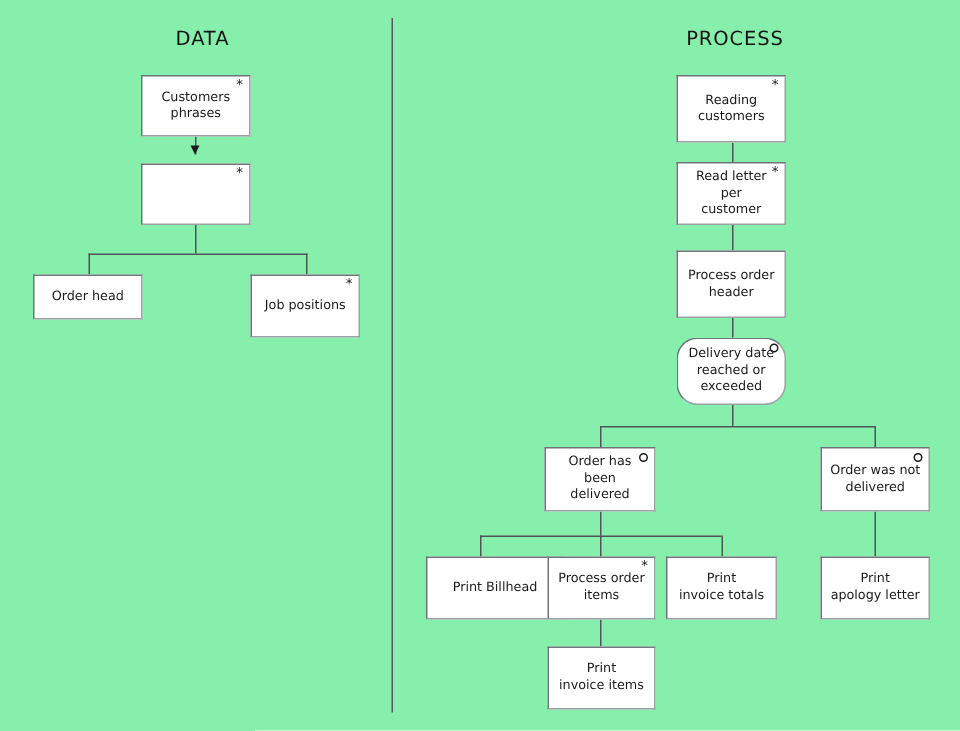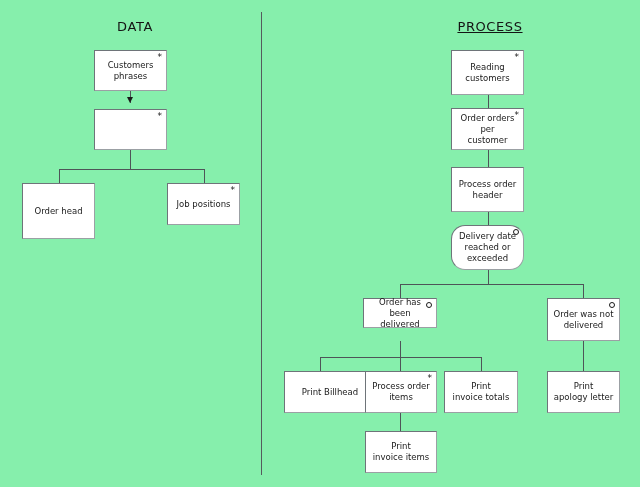--- a/index.html
+++ b/index.html
@@ -81,21 +81,21 @@
     border-left: 3.5px solid transparent;
     border-right: 3.5px solid transparent;
     border-top: 6px solid #1a1a1a;
   }
 </style>
 </head>
 <body>
 
 <div id="canvas">
     <div class="column-title" style="left: 75px; top: 19px; width: 120px;">DATA</div>
-    <div class="column-title" style="left: 430px; top: 19px; width: 120px; text-decoration: underline;">PROCESS</div>
+    <div class="column-title" style="left: 430px; top: 19px; width: 120px;">PROCESS</div>
     <div class="divider" style="left: 261px; top: 12px; width: 1px; height: 463px;"></div>
     <div class="edge v" style="left: 130px; top: 91px; height: 12px;"></div>
     <div class="arrowhead" style="left: 127px; top: 97px;"></div>
     <div class="edge v" style="left: 130px; top: 150px; height: 19px;"></div>
     <div class="edge h" style="left: 59px; top: 169px; width: 146px;"></div>
     <div class="edge v" style="left: 59px; top: 169px; height: 14px;"></div>
     <div class="edge v" style="left: 204px; top: 169px; height: 14px;"></div>
     <div class="edge v" style="left: 488px; top: 95px; height: 13px;"></div>
     <div class="edge v" style="left: 488px; top: 150px; height: 17px;"></div>
     <div class="edge v" style="left: 488px; top: 212px; height: 13px;"></div>
@@ -111,48 +111,48 @@
     <div class="edge v" style="left: 583px; top: 341px; height: 30px;"></div>
     <div class="edge v" style="left: 400px; top: 413px; height: 18px;"></div>
     <div class="node" style="left: 94px; top: 50px; width: 73px; height: 41px;">
       <span class="marker">*</span>
       <span class="node-label">Customers
 phrases</span>
     </div>
     <div class="node" style="left: 94px; top: 109px; width: 73px; height: 41px;">
       <span class="marker">*</span>
     </div>
-    <div class="node" style="left: 22px; top: 183px; width: 73px; height: 56px;">
+    <div class="node" style="left: 22px; top: 183px; width: 73px; height: 30px;">
       <span class="node-label">Order head</span>
     </div>
     <div class="node" style="left: 167px; top: 183px; width: 73px; height: 42px;">
       <span class="marker">*</span>
       <span class="node-label">Job positions</span>
     </div>
     <div class="node" style="left: 451px; top: 50px; width: 73px; height: 45px;">
       <span class="marker">*</span>
       <span class="node-label">Reading
 customers</span>
     </div>
     <div class="node" style="left: 451px; top: 108px; width: 73px; height: 42px;">
       <span class="marker">*</span>
-      <span class="node-label">Order orders per
+      <span class="node-label">Read letter per
 customer</span>
     </div>
     <div class="node" style="left: 451px; top: 167px; width: 73px; height: 45px;">
       <span class="node-label">Process order
 header</span>
     </div>
     <div class="node" style="left: 451px; top: 225px; width: 73px; height: 45px; border-radius: 14px;">
       <span class="marker circle"></span>
       <span class="node-label">Delivery date
 reached or
 exceeded</span>
     </div>
-    <div class="node" style="left: 363px; top: 298px; width: 74px; height: 30px;">
+    <div class="node" style="left: 363px; top: 298px; width: 74px; height: 43px;">
       <span class="marker circle"></span>
       <span class="node-label">Order has been
 delivered</span>
     </div>
     <div class="node" style="left: 547px; top: 298px; width: 73px; height: 43px;">
       <span class="marker circle"></span>
       <span class="node-label">Order was not
 delivered</span>
     </div>
     <div class="node" style="left: 284px; top: 371px; width: 92px; height: 42px;">

